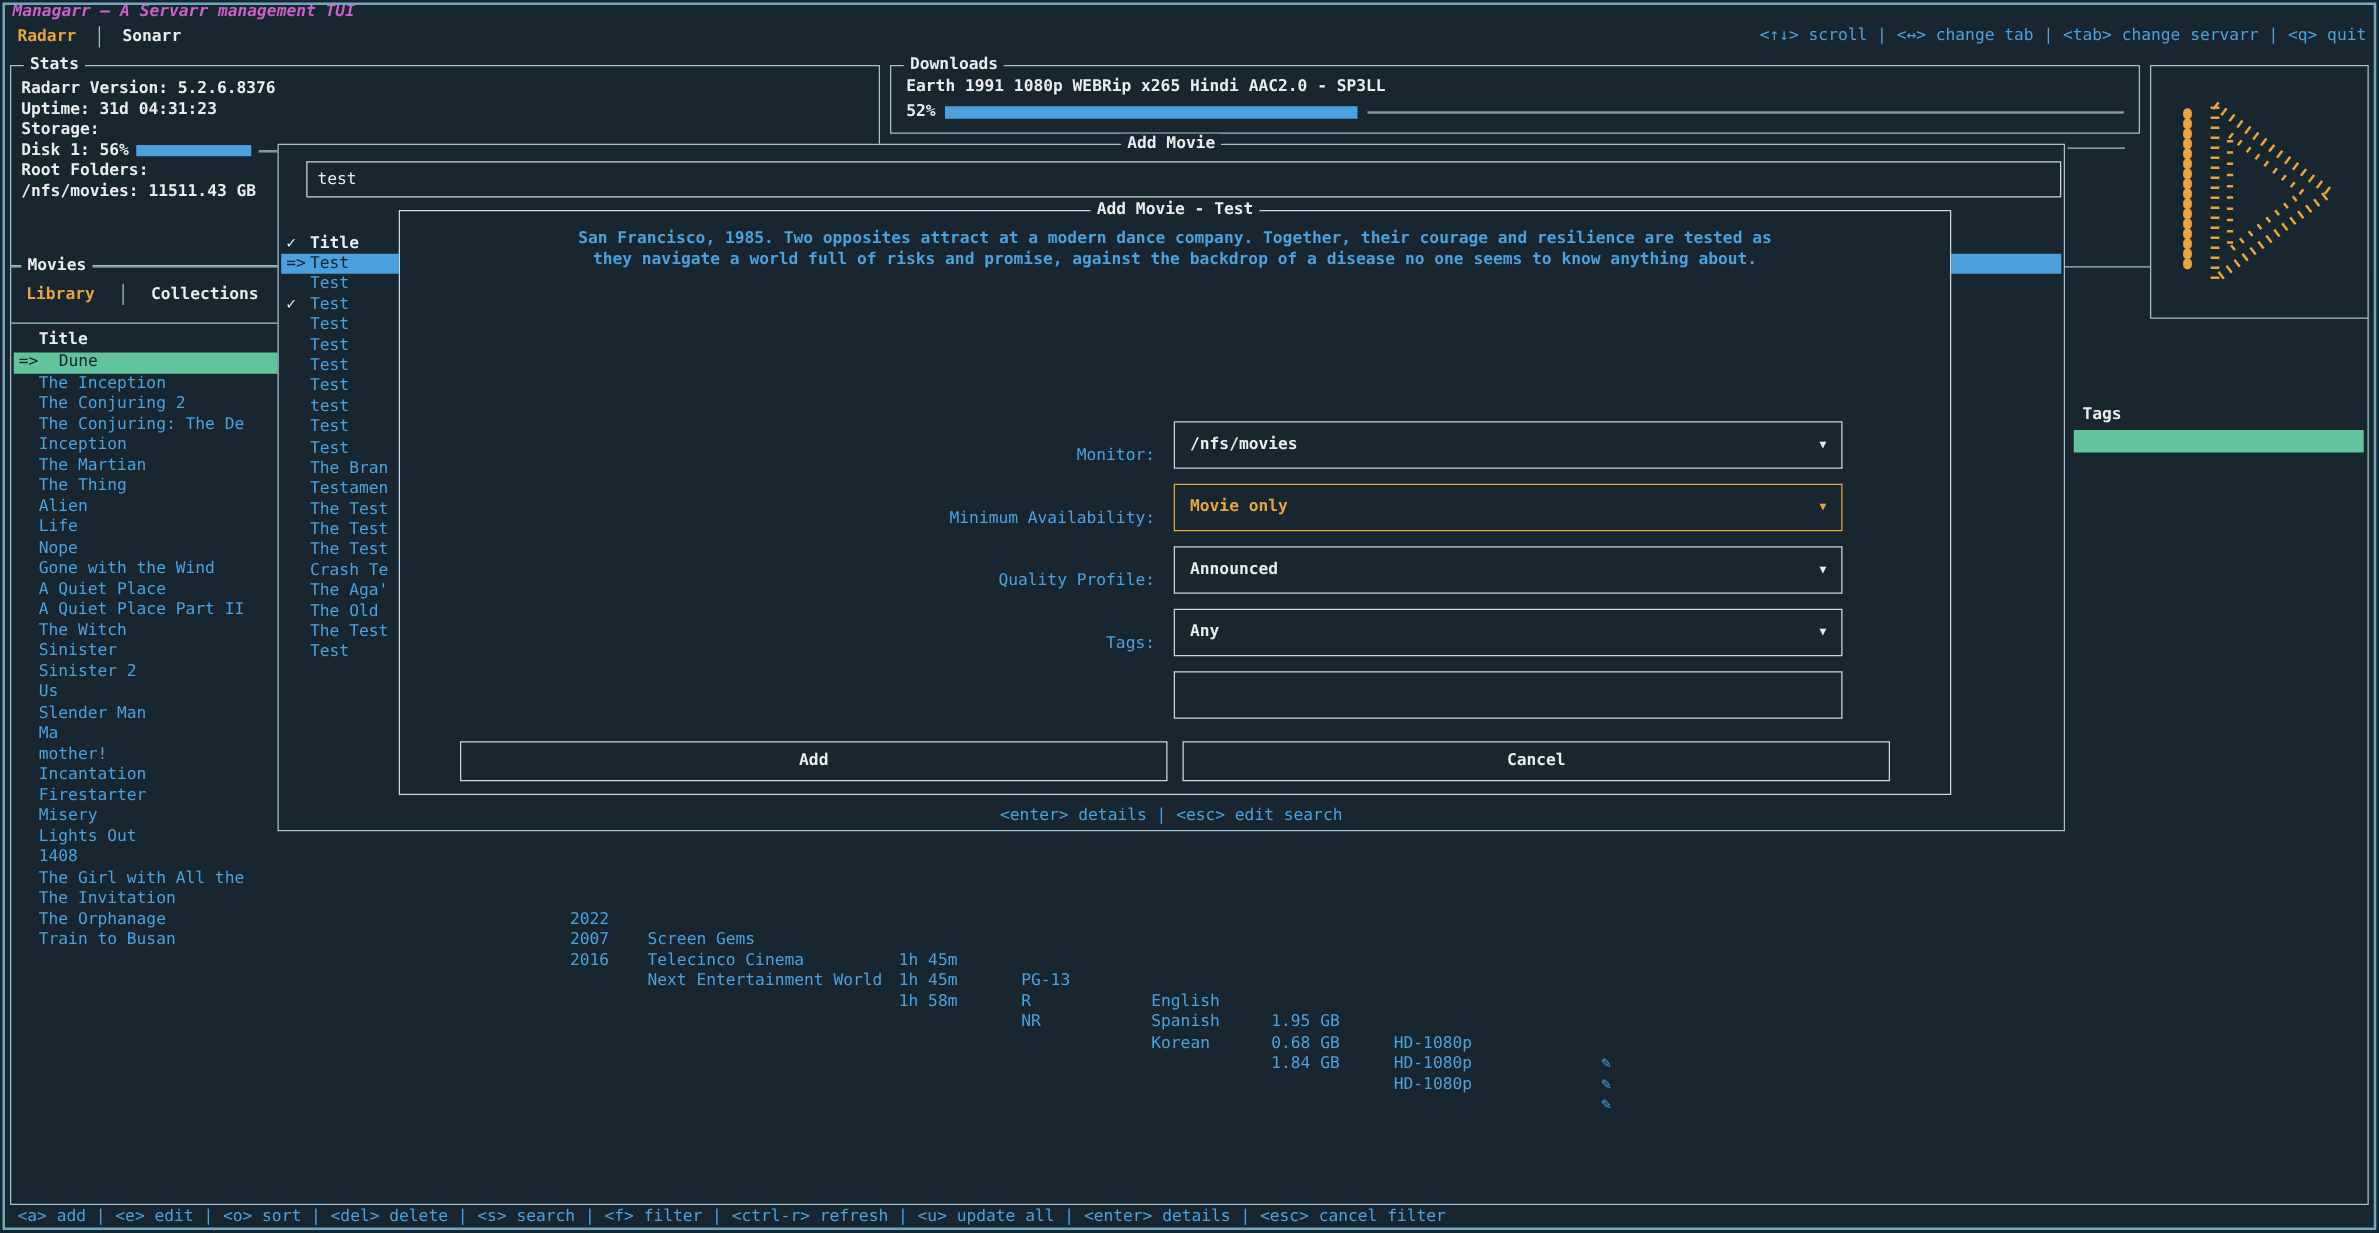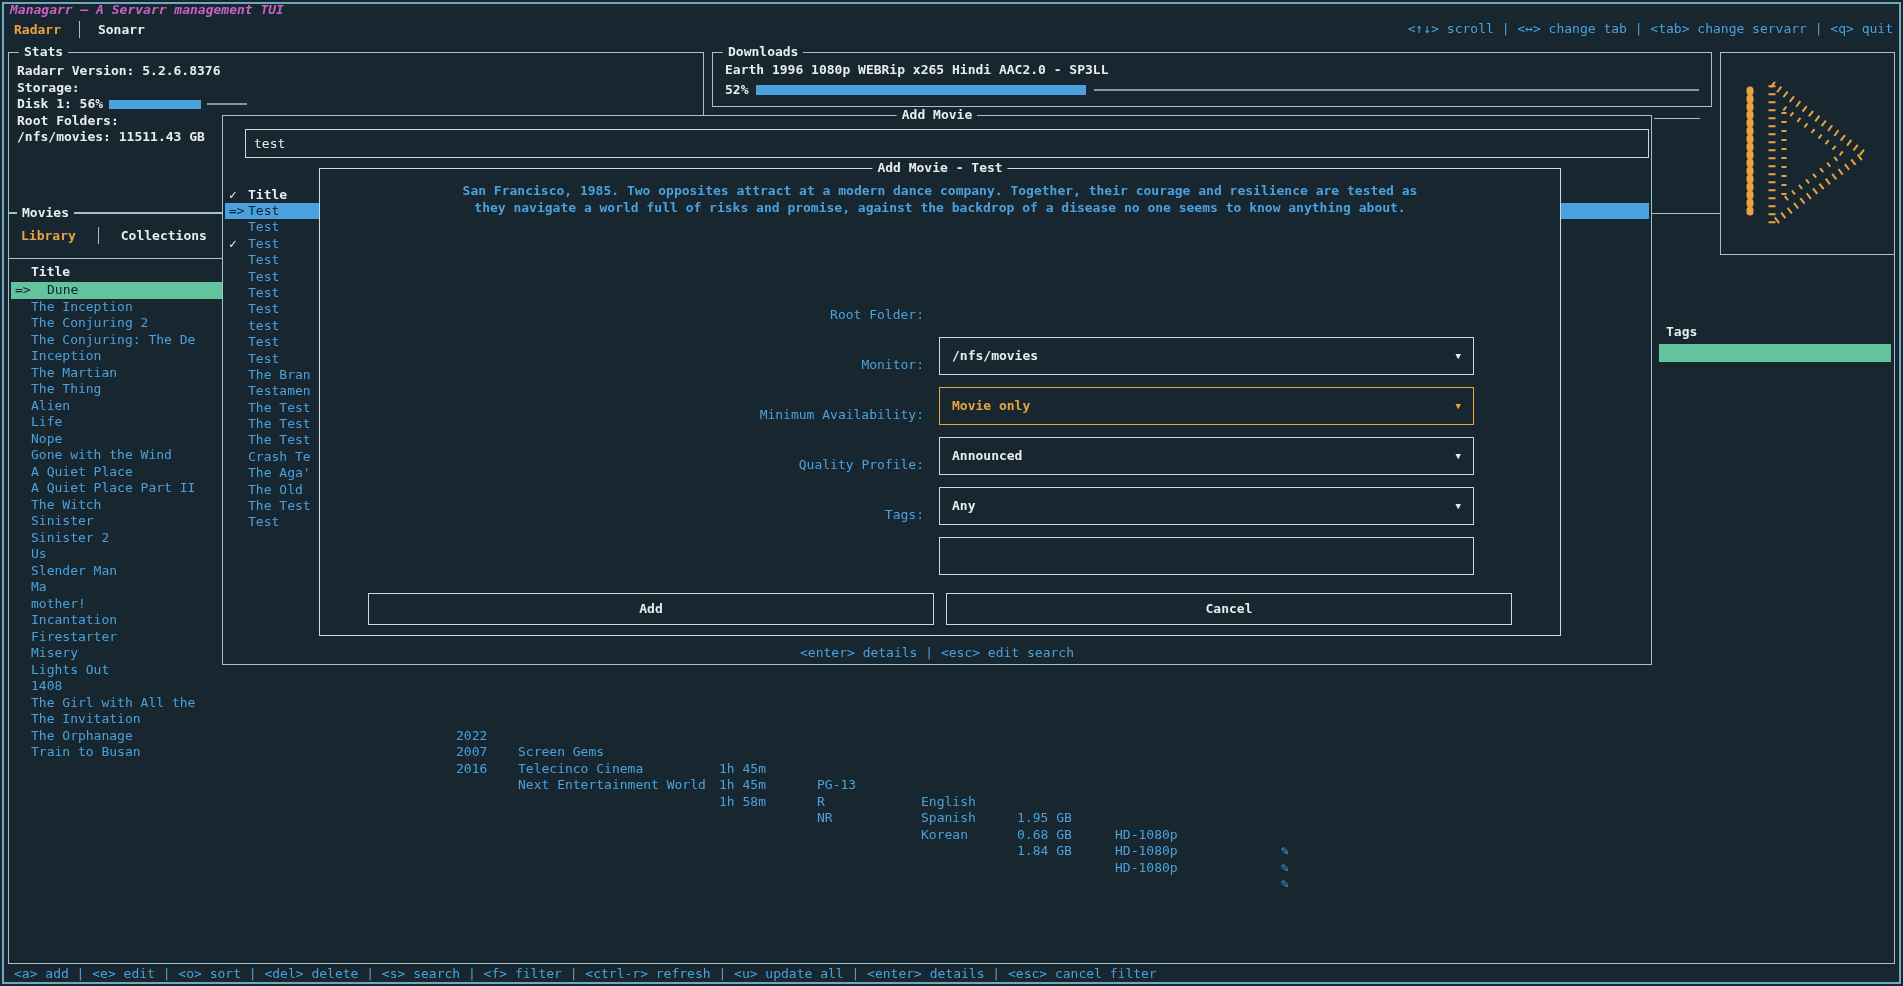--- a/index.html
+++ b/index.html
@@ -112,34 +112,35 @@
   <span class="tab active">Radarr</span>
   <span class="vdiv"></span>
   <span class="tab">Sonarr</span>
 </div>
 <div class="top-keybinds">&lt;↑↓&gt; scroll | &lt;↔&gt; change tab | &lt;tab&gt; change servarr | &lt;q&gt; quit</div>
 
 <section class="panel stats">
   <span class="chip" style="left:10px">Stats</span>
   <div class="stats-body">
     <div class="line">Radarr Version: 5.2.6.8376</div>
+    <div class="line">Uptime: 31d 04:31:23</div>
     <div class="line">Storage:</div>
     <div class="line gaugeline">
       <span>Disk 1: 56%</span>
       <span class="gfill disk"></span>
       <span class="grest disk"></span>
     </div>
     <div class="line">Root Folders:</div>
     <div class="line">/nfs/movies: 11511.43 GB</div>
   </div>
 </section>
 
 <section class="panel downloads">
   <span class="chip" style="left:10px">Downloads</span>
-  <div class="dl-title txt">Earth 1996 1080p WEBRip x265 Hindi AAC2.0 - SP3LL</div>
+  <div class="dl-title txt">Earth 1991 1080p WEBRip x265 Hindi AAC2.0 - SP3LL</div>
   <div class="dl-gauge">
     <span class="bold">52%</span>
     <span class="dl-fill"></span>
     <span class="dl-rest"></span>
   </div>
 </section>
 
 <section class="panel movies">
   <span class="chip" style="left:8px">Movies</span>
   <div class="movies-tabs">
@@ -365,21 +366,20 @@
       </div>
   </div>
 
   <div class="modal">
     <span class="chip center">Add Movie - Test</span>
     <div class="desc">
       <div>San Francisco, 1985. Two opposites attract at a modern dance company. Together, their courage and resilience are tested as</div>
       <div>they navigate a world full of risks and promise, against the backdrop of a disease no one seems to know anything about.</div>
     </div>
 
-    <div class="flabel fl0">Root Folder:</div>
     <div class="fbox fb0">
       <span class="fval">/nfs/movies</span>
       <span class="caret">▼</span>
     </div>
 
     <div class="flabel fl1">Monitor:</div>
     <div class="fbox fb1 focused">
       <span class="fval">Movie only</span>
       <span class="caret">▼</span>
     </div>

